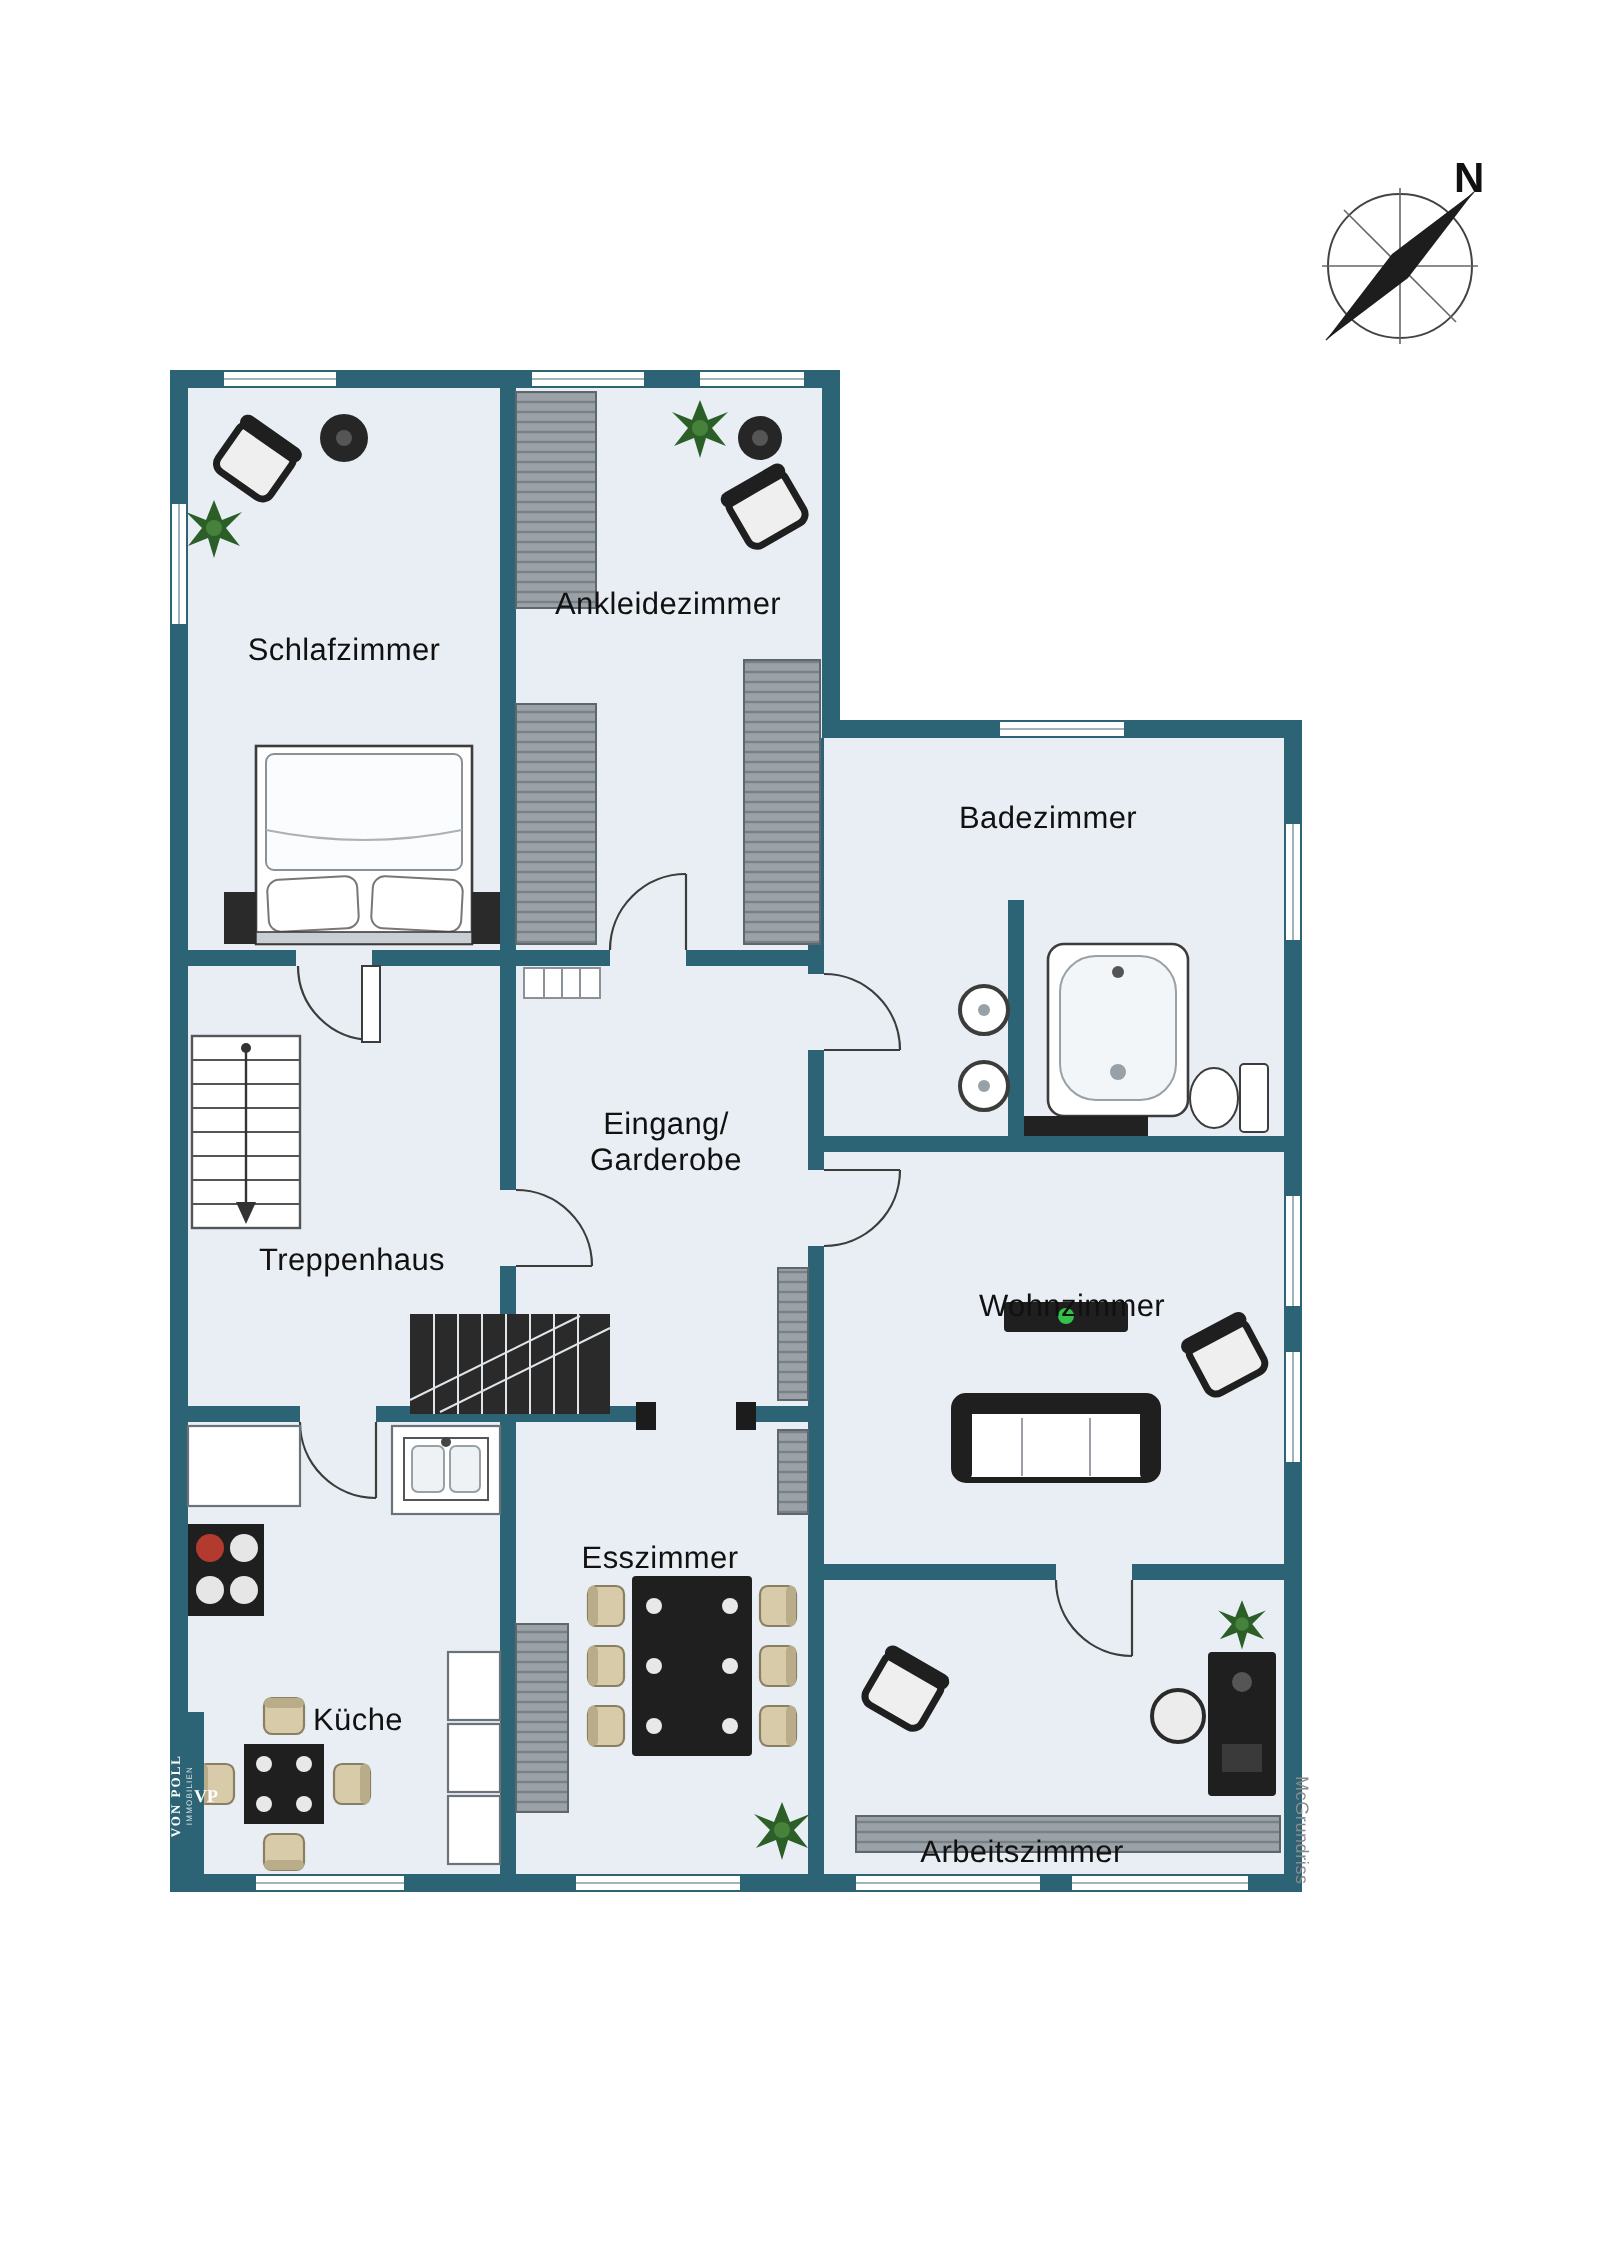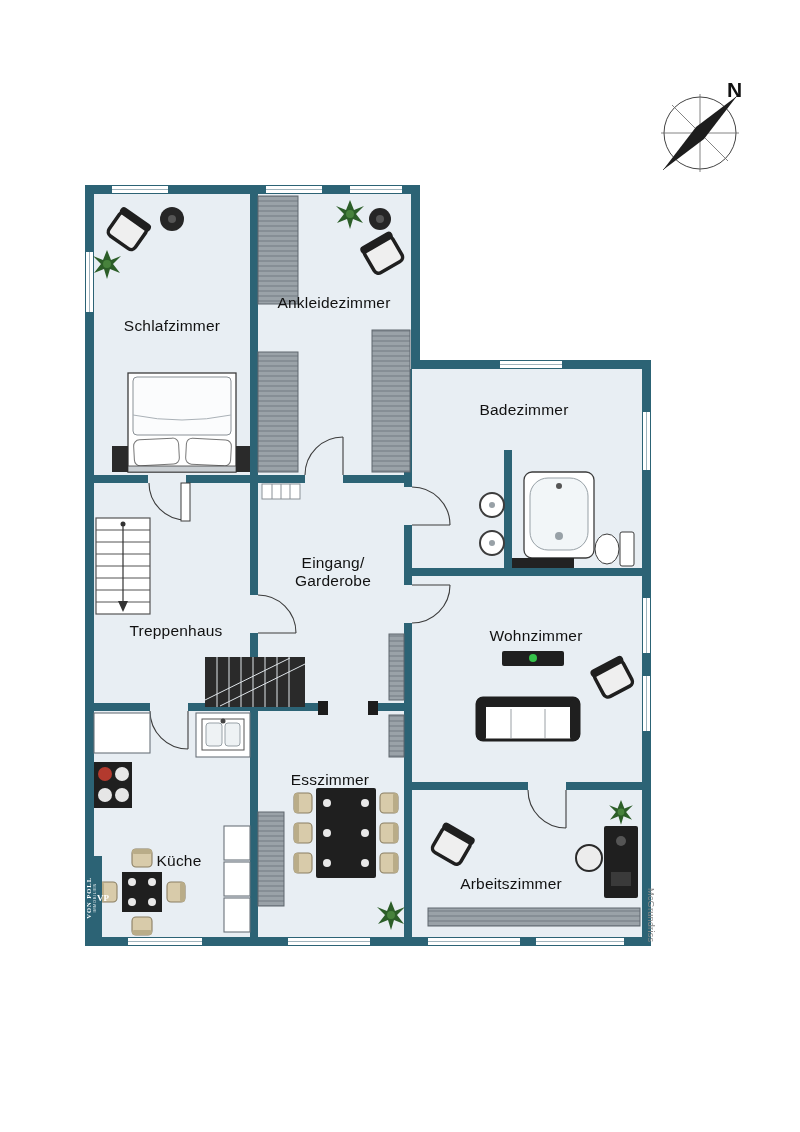--- a/index.html
+++ b/index.html
@@ -301,24 +301,24 @@
   </svg>
 
   <div class="room-label" style="left:172px;top:326px;">Schlafzimmer</div>
   <div class="room-label" style="left:334px;top:303px;">Ankleidezimmer</div>
   <div class="room-label" style="left:524px;top:410px;">Badezimmer</div>
   <div class="room-label" style="left:333px;top:572px;">
     <div>Eingang/</div>
     <div>Garderobe</div>
   </div>
   <div class="room-label" style="left:176px;top:631px;">Treppenhaus</div>
-  <div class="room-label" style="left:536px;top:636px;">Wohnzimmer</div>
+  <div class="room-label" style="left:536px;top:654px;">Wohnzimmer</div>
   <div class="room-label" style="left:330px;top:780px;">Esszimmer</div>
   <div class="room-label" style="left:179px;top:833px;margin-top:28px;">Küche</div>
-  <div class="room-label" style="left:511px;top:884px;">Arbeitszimmer</div>
+  <div class="room-label" style="left:511px;top:927px;">Arbeitszimmer</div>
 
   <div class="north">N</div>
 
   <div class="brand">
     <span class="brand-name">VON POLL</span>
     <span class="brand-sub">IMMOBILIEN</span>
     <span class="brand-vp">VP</span>
   </div>
 
   <div class="watermark">McGrundriss</div>

